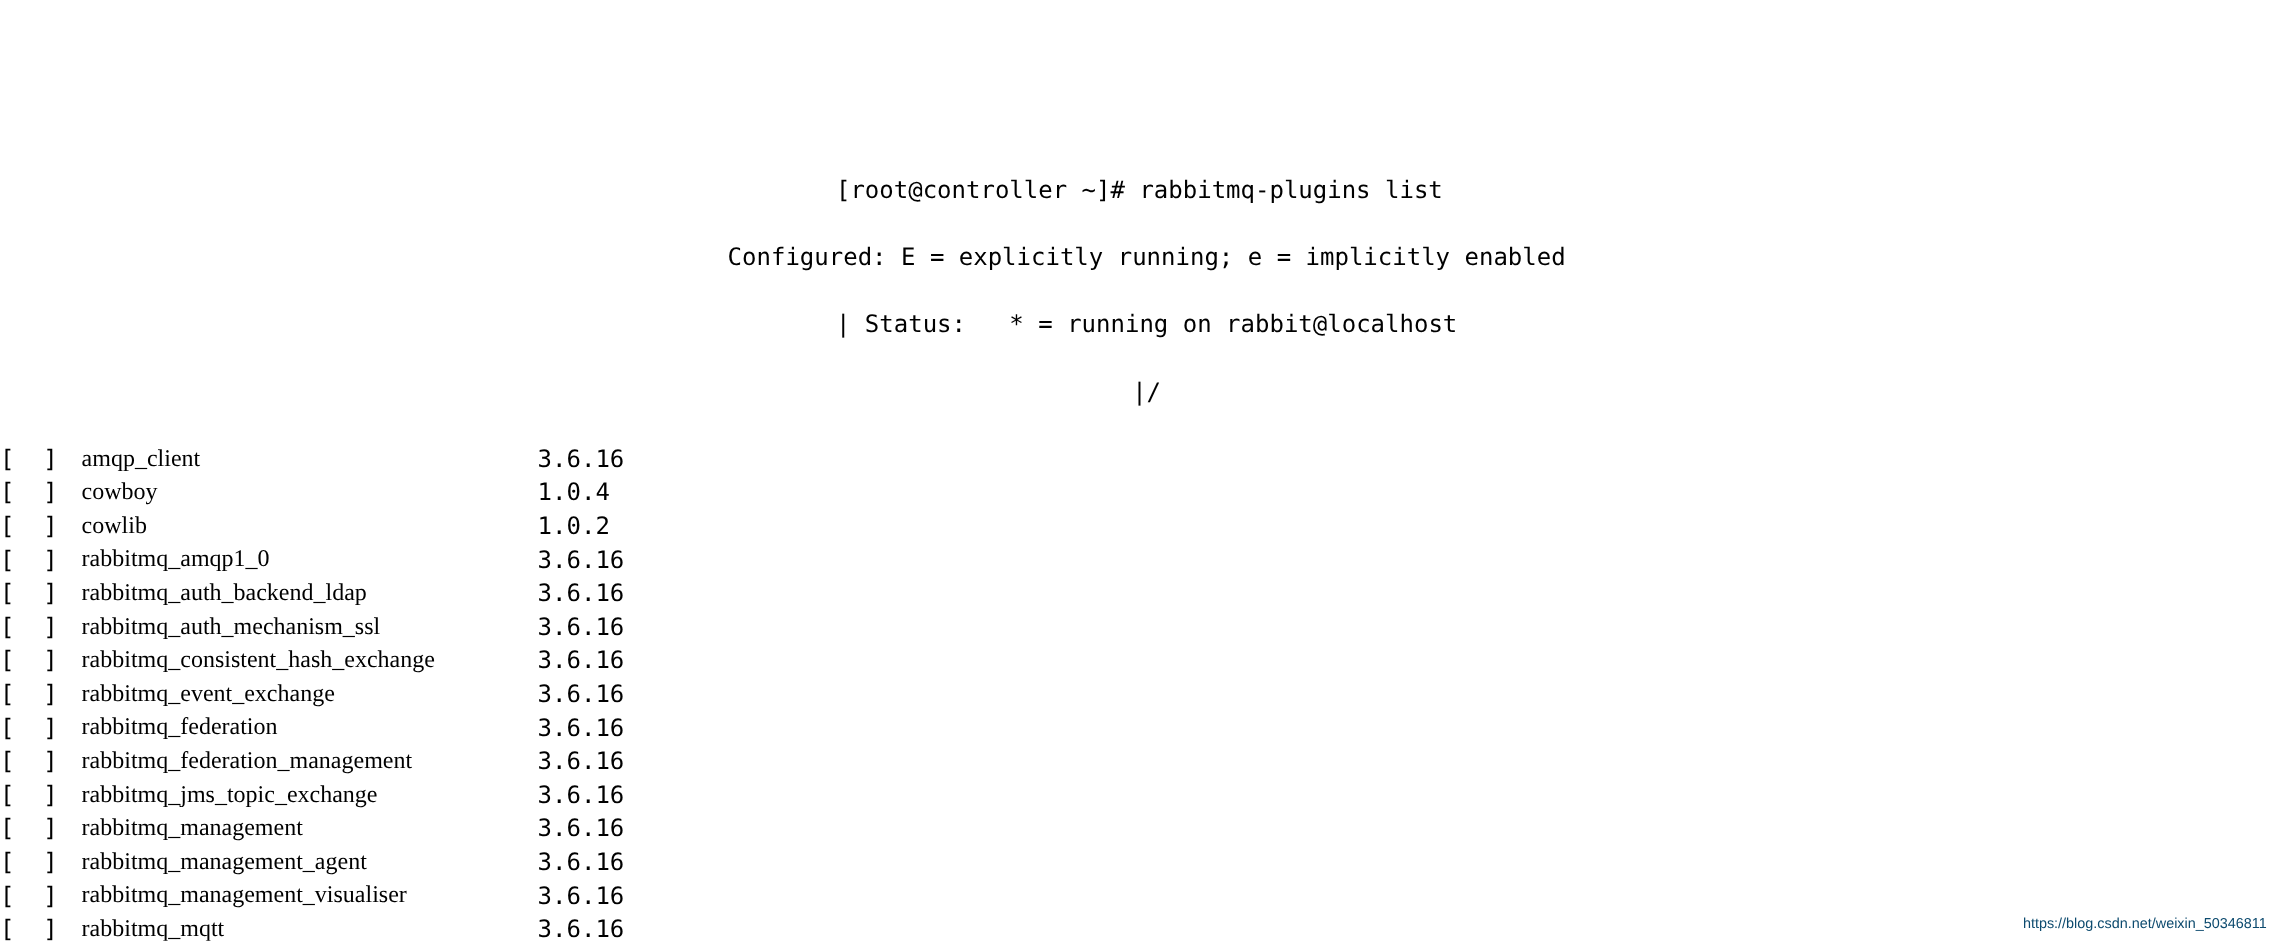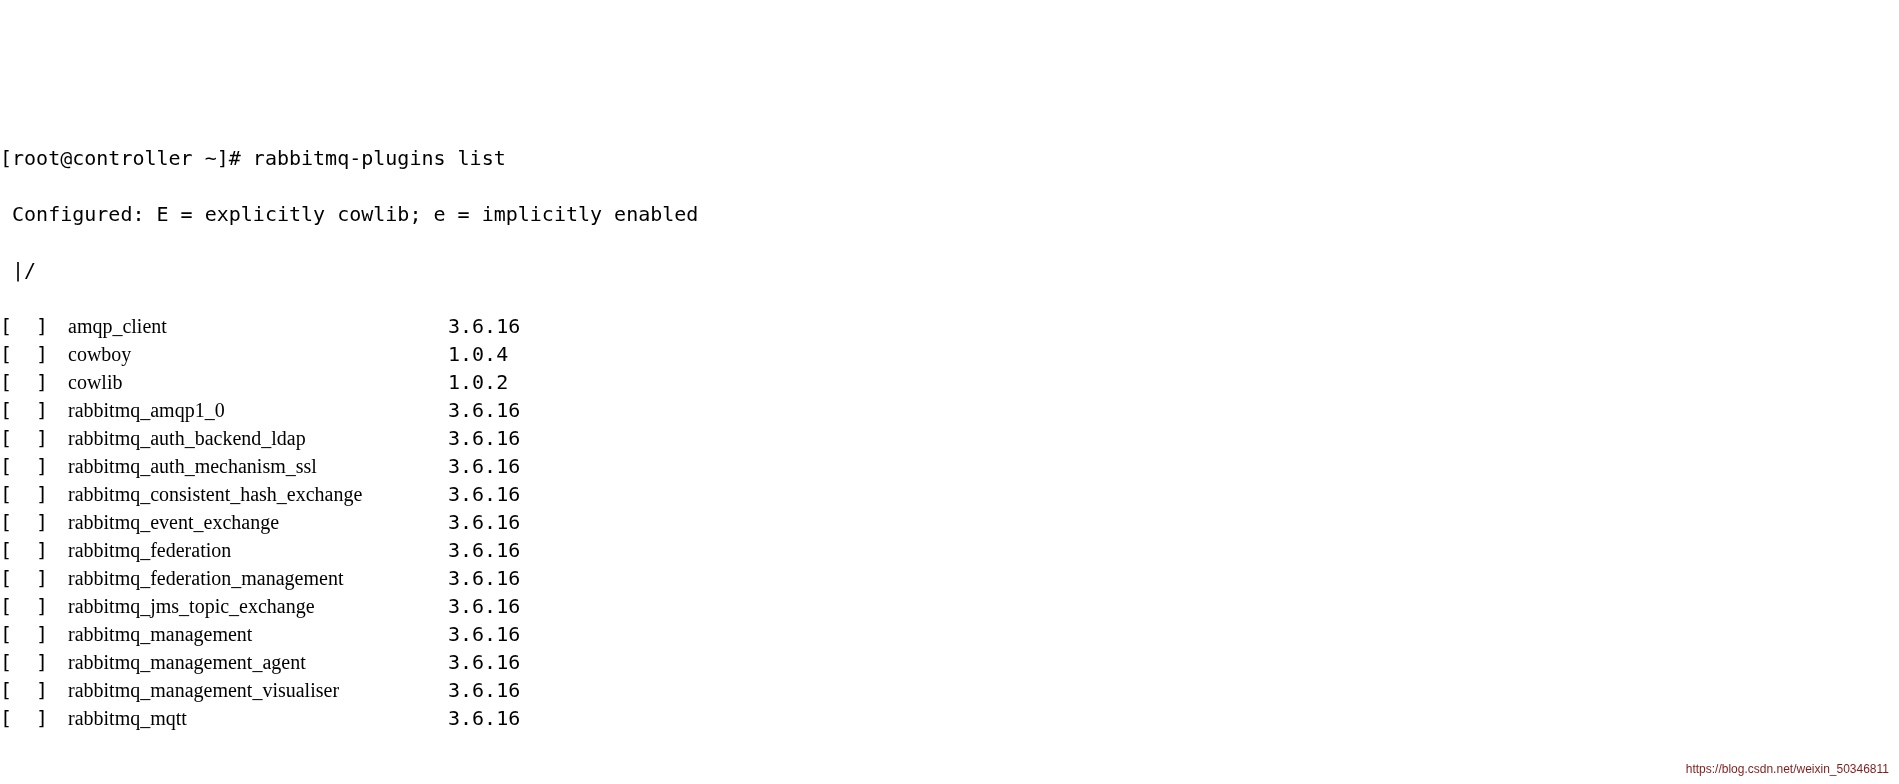--- a/index.html
+++ b/index.html
@@ -17,51 +17,53 @@
       padding: 4px 0;
       width: 1899px;
       height: 784px;
       position: relative;
     }
     .terminal {
       font-family: inherit;
     }
     .line {
       display: block;
+      text-align: center;
     }
     .plugin-row {
       display: flex;
     }
     .plugin-status {
       width: 68px;
     }
     .plugin-name {
       width: 380px;
       font-family: Liberation Serif, serif;
     }
     .plugin-version {
     }
     .watermark {
       position: absolute;
       right: 10px;
       bottom: 6px;
       font-size: 12px;
-      color: #7f1d1d;
+      color: #0c4a6e;
       font-family: Arial, sans-serif;
       white-space: nowrap;
     }
   </style>
 </head>
 <body>
 
 
 
 <div class="terminal">
 <span class="line">[root@controller ~]# rabbitmq-plugins list</span>
-<span class="line"> Configured: E = explicitly cowlib; e = implicitly enabled</span>
+<span class="line"> Configured: E = explicitly running; e = implicitly enabled</span>
+<span class="line"> | Status:   * = running on rabbit@localhost</span>
 <span class="line"> |/</span>
 <div id="plugins-container"><div class="plugin-row"><span class="plugin-status">[  ] </span><span class="plugin-name">amqp_client</span><span class="plugin-version">3.6.16</span></div><div class="plugin-row"><span class="plugin-status">[  ] </span><span class="plugin-name">cowboy</span><span class="plugin-version">1.0.4</span></div><div class="plugin-row"><span class="plugin-status">[  ] </span><span class="plugin-name">cowlib</span><span class="plugin-version">1.0.2</span></div><div class="plugin-row"><span class="plugin-status">[  ] </span><span class="plugin-name">rabbitmq_amqp1_0</span><span class="plugin-version">3.6.16</span></div><div class="plugin-row"><span class="plugin-status">[  ] </span><span class="plugin-name">rabbitmq_auth_backend_ldap</span><span class="plugin-version">3.6.16</span></div><div class="plugin-row"><span class="plugin-status">[  ] </span><span class="plugin-name">rabbitmq_auth_mechanism_ssl</span><span class="plugin-version">3.6.16</span></div><div class="plugin-row"><span class="plugin-status">[  ] </span><span class="plugin-name">rabbitmq_consistent_hash_exchange</span><span class="plugin-version">3.6.16</span></div><div class="plugin-row"><span class="plugin-status">[  ] </span><span class="plugin-name">rabbitmq_event_exchange</span><span class="plugin-version">3.6.16</span></div><div class="plugin-row"><span class="plugin-status">[  ] </span><span class="plugin-name">rabbitmq_federation</span><span class="plugin-version">3.6.16</span></div><div class="plugin-row"><span class="plugin-status">[  ] </span><span class="plugin-name">rabbitmq_federation_management</span><span class="plugin-version">3.6.16</span></div><div class="plugin-row"><span class="plugin-status">[  ] </span><span class="plugin-name">rabbitmq_jms_topic_exchange</span><span class="plugin-version">3.6.16</span></div><div class="plugin-row"><span class="plugin-status">[  ] </span><span class="plugin-name">rabbitmq_management</span><span class="plugin-version">3.6.16</span></div><div class="plugin-row"><span class="plugin-status">[  ] </span><span class="plugin-name">rabbitmq_management_agent</span><span class="plugin-version">3.6.16</span></div><div class="plugin-row"><span class="plugin-status">[  ] </span><span class="plugin-name">rabbitmq_management_visualiser</span><span class="plugin-version">3.6.16</span></div><div class="plugin-row"><span class="plugin-status">[  ] </span><span class="plugin-name">rabbitmq_mqtt</span><span class="plugin-version">3.6.16</span></div></div>
 </div>
 
 <div class="watermark">https://blog.csdn.net/weixin_50346811</div>
 
 
 
 
 </body></html>

